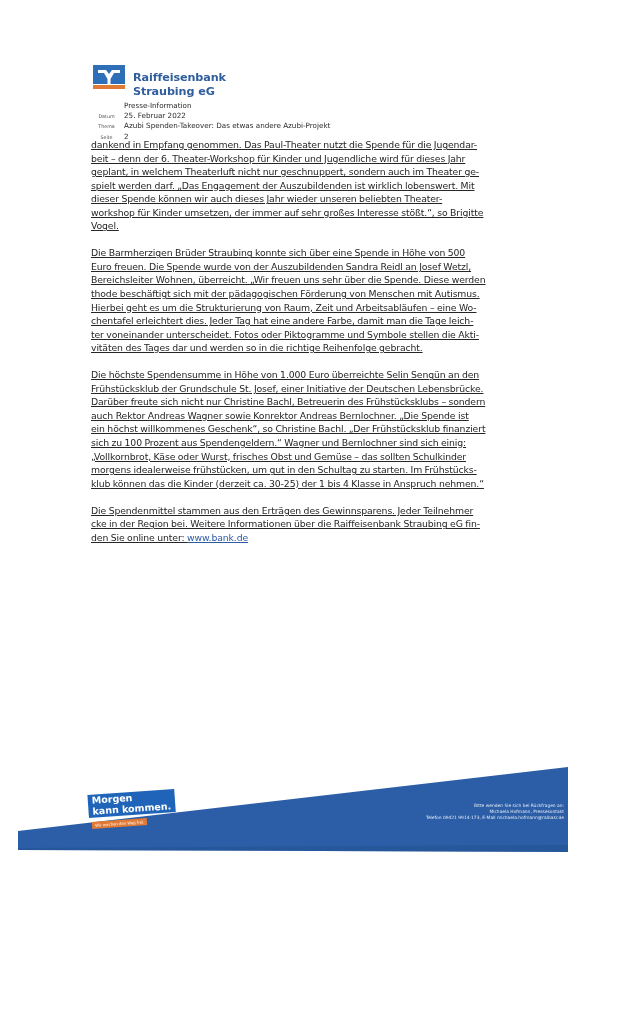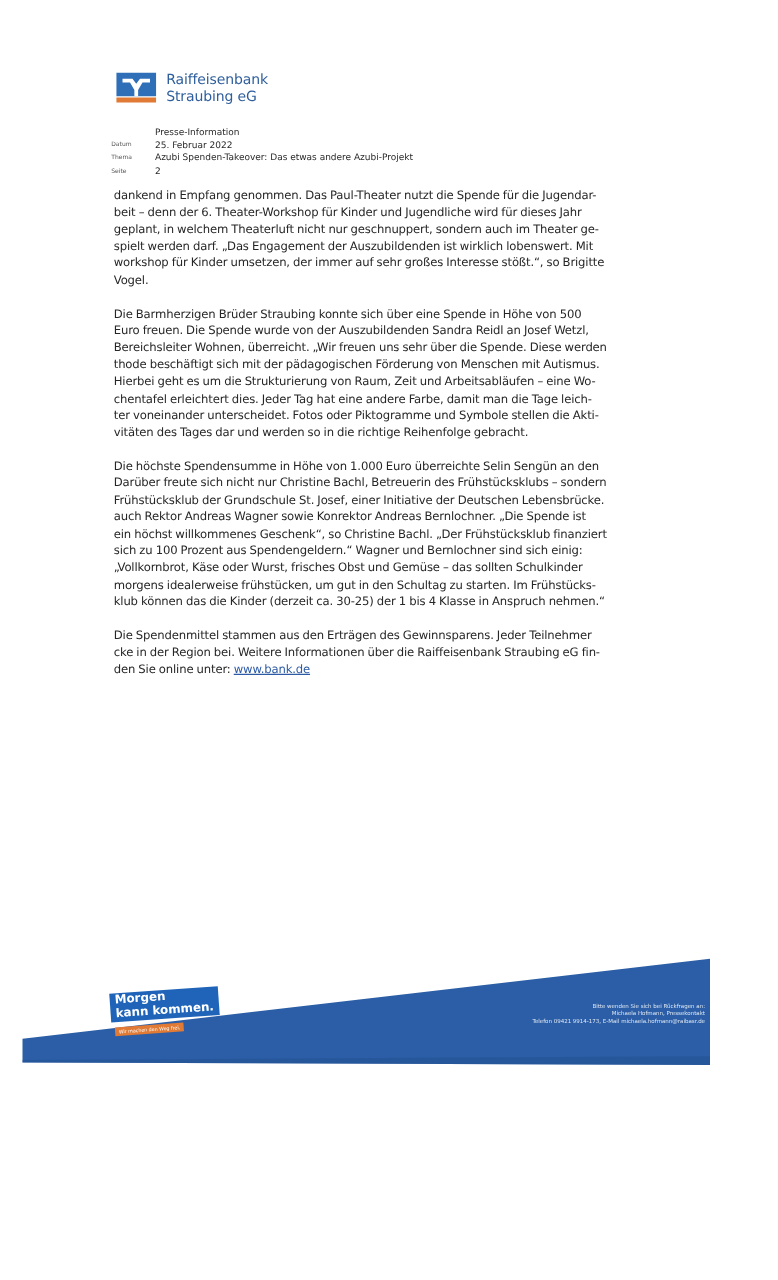--- a/index.html
+++ b/index.html
@@ -3,28 +3,28 @@
   <meta charset="utf-8">
   <style>
     html, body { margin: 0; padding: 0; }
     body {
       width: 622px; height: 1024px; background: #ffffff; position: relative; overflow: hidden;
       font-family: "DejaVu Sans", sans-serif; color: #2a2a2a;
     }
     .logo { position: absolute; left: 93px; top: 57px; display: flex; align-items: center; }
     .logo-mark { width: 32px; height: 25px; position: relative; }
     .logo-mark svg { display: block; }
-    .logo-text { margin-left: 8px; color: #2f5e9c; font-family: "DejaVu Sans", sans-serif; font-weight: normal; font-size: 11.2px; line-height: 13.5px; letter-spacing: -0.1px; }
+    .logo-text { margin-left: 8px; color: #2f5e9c; font-family: "DejaVu Sans", sans-serif; font-weight: bold; font-size: 11.2px; line-height: 13.5px; letter-spacing: -0.1px; margin-top: 14px; }
 
-    .meta { position: absolute; left: 89px; top: 101px; font-size: 7.2px; line-height: 9.5px; }
+    .meta { position: absolute; left: 89px; top: 101px; font-size: 7.2px; line-height: 9.5px; text-align: center; }
     .meta-row { display: flex; }
     .meta-label { width: 35px; font-size: 4.8px; color: #555; padding-top: 1px; }
     .meta-value { font-size: 7.2px; color: #2a2a2a; }
 
-    .body-text { position: absolute; left: 91px; top: 150px; width: 500px; font-size: 9.3px; line-height: 13.55px; color: #262626; letter-spacing: -0.12px; word-spacing: -0.3px; }
+    .body-text { position: absolute; left: 91px; top: 138px; width: 500px; font-size: 9.3px; line-height: 13.55px; color: #262626; letter-spacing: -0.12px; word-spacing: -0.3px; text-decoration: underline; }
     .body-text p { margin: 0 0 13.55px 0; }
     .line { display: block; white-space: nowrap; }
     .link { color: #2c5aa5; text-decoration: underline; margin-top: 26px; }
 
     .banner { position: absolute; left: 0; top: 0; width: 622px; height: 1024px; pointer-events: none; }
     .banner svg { position: absolute; left: 0; top: 0; }
     .slogan { position: absolute; left: 89px; top: 795px; }
     .slogan-box { background: #1f64b8; color: #fff; font-weight: bold; font-size: 9.5px; line-height: 10.5px; padding: 1px 4px; transform: rotate(-4deg); transform-origin: left bottom; display: inline-block; }
     .slogan-sub { position: absolute; left: 3px; top: 25px; background: #e07a34; color: #fff; font-size: 3.8px; padding: 1px 3px; transform: rotate(-4deg); white-space: nowrap; }
     .contact { position: absolute; right: 58px; top: 803px; text-align: right; color: #dfe8f4; font-size: 4.4px; line-height: 6px; }
@@ -64,37 +64,38 @@
     <span class="meta-value">2</span>
   </div>
 </div>
 
 <div class="body-text">
   <p>
     <span class="line">dankend in Empfang genommen. Das Paul-Theater nutzt die Spende für die Jugendar-</span>
     <span class="line">beit – denn der 6. Theater-Workshop für Kinder und Jugendliche wird für dieses Jahr</span>
     <span class="line">geplant, in welchem Theaterluft nicht nur geschnuppert, sondern auch im Theater ge-</span>
     <span class="line">spielt werden darf. „Das Engagement der Auszubildenden ist wirklich lobenswert. Mit</span>
+    <span class="line">dieser Spende können wir auch dieses Jahr wieder unseren beliebten Theater-</span>
     <span class="line">workshop für Kinder umsetzen, der immer auf sehr großes Interesse stößt.“, so Brigitte</span>
     <span class="line">Vogel.</span>
   </p>
   <p>
     <span class="line">Die Barmherzigen Brüder Straubing konnte sich über eine Spende in Höhe von 500</span>
     <span class="line">Euro freuen. Die Spende wurde von der Auszubildenden Sandra Reidl an Josef Wetzl,</span>
     <span class="line">Bereichsleiter Wohnen, überreicht. „Wir freuen uns sehr über die Spende. Diese werden</span>
     <span class="line">thode beschäftigt sich mit der pädagogischen Förderung von Menschen mit Autismus.</span>
     <span class="line">Hierbei geht es um die Strukturierung von Raum, Zeit und Arbeitsabläufen – eine Wo-</span>
     <span class="line">chentafel erleichtert dies. Jeder Tag hat eine andere Farbe, damit man die Tage leich-</span>
     <span class="line">ter voneinander unterscheidet. Fotos oder Piktogramme und Symbole stellen die Akti-</span>
     <span class="line">vitäten des Tages dar und werden so in die richtige Reihenfolge gebracht.</span>
   </p>
   <p>
     <span class="line">Die höchste Spendensumme in Höhe von 1.000 Euro überreichte Selin Sengün an den</span>
+    <span class="line">Frühstücksklub der Grundschule St. Josef, einer Initiative der Deutschen Lebensbrücke.</span>
     <span class="line">Darüber freute sich nicht nur Christine Bachl, Betreuerin des Frühstücksklubs – sondern</span>
-    <span class="line">Frühstücksklub der Grundschule St. Josef, einer Initiative der Deutschen Lebensbrücke.</span>
     <span class="line">auch Rektor Andreas Wagner sowie Konrektor Andreas Bernlochner. „Die Spende ist</span>
     <span class="line">ein höchst willkommenes Geschenk“, so Christine Bachl. „Der Frühstücksklub finanziert</span>
     <span class="line">sich zu 100 Prozent aus Spendengeldern.“ Wagner und Bernlochner sind sich einig:</span>
     <span class="line">„Vollkornbrot, Käse oder Wurst, frisches Obst und Gemüse – das sollten Schulkinder</span>
     <span class="line">morgens idealerweise frühstücken, um gut in den Schultag zu starten. Im Frühstücks-</span>
     <span class="line">klub können das die Kinder (derzeit ca. 30-25) der 1 bis 4 Klasse in Anspruch nehmen.“</span>
   </p>
   <p>
     <span class="line">Die Spendenmittel stammen aus den Erträgen des Gewinnsparens. Jeder Teilnehmer</span>
     <span class="line">cke in der Region bei. Weitere Informationen über die Raiffeisenbank Straubing eG fin-</span>

